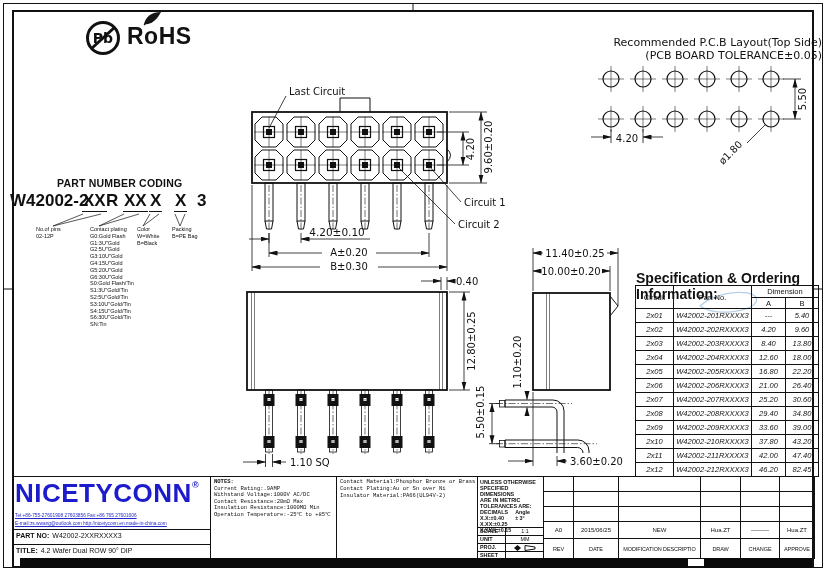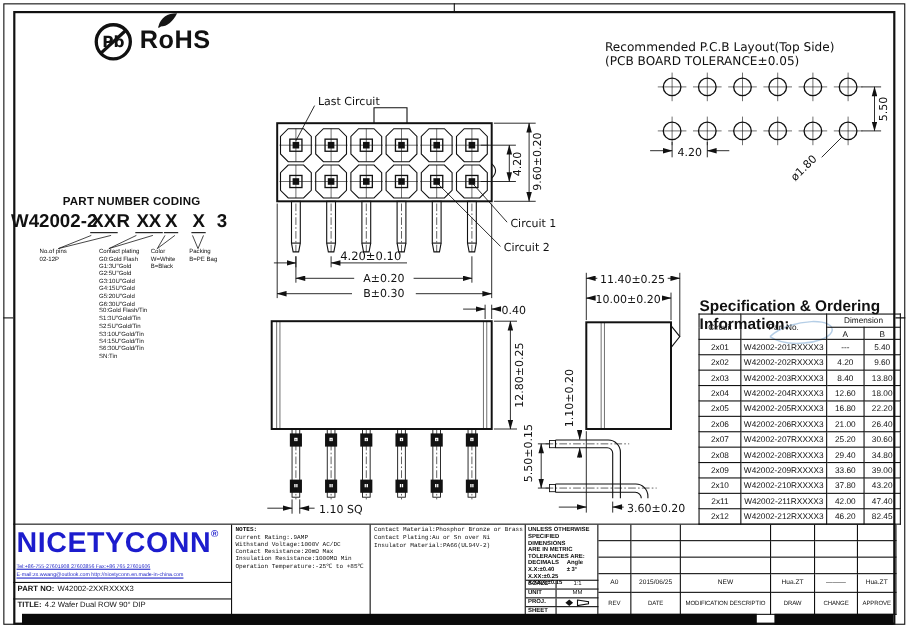--- a/index.html
+++ b/index.html
@@ -20,36 +20,36 @@
   svg .dt  { font-size:10px; }
   svg .dtb { font-size:10.5px; }
   svg .swirl { stroke:#a8c6e2; fill:none; stroke-width:1.3; opacity:.85; }
 
   
   .hsf-box { left:18px; top:14px; width:60px; height:40px; border:3px solid #111;
     display:flex; align-items:center; justify-content:center; font-size:28px; letter-spacing:.5px; }
   .rohs { left:127px; top:23px; font-size:23px; font-weight:bold; letter-spacing:.5px; }
 
   
-  .pcb-title { left:550px; top:36px; width:272px; text-align:left; font-size:11px; line-height:13px; font-family:"DejaVu Sans",sans-serif; }
+  .pcb-title { left:550px; top:36px; width:272px; text-align:right; font-size:11px; line-height:13px; font-family:"DejaVu Sans",sans-serif; }
 
   
   .pnc-title { left:57px; top:177px; font-size:10.5px; font-weight:bold; letter-spacing:.2px; }
   .seg { position:absolute; top:191px; font-size:17px; font-weight:bold; line-height:20px; }
   .seg.u { border-bottom:1.5px solid #111; padding:0 1px; }
   .legend { position:absolute; font-size:5.5px; line-height:6.8px; }
   .legend .hd { margin-bottom:0; }
 
   
   .spec-title { left:636px; top:270px; font-size:14px; font-weight:bold; }
   table.spec { position:absolute; left:635px; top:285px; border-collapse:collapse; table-layout:fixed; }
   table.spec th, table.spec td { border:1px solid #111; text-align:center; padding:0; font-weight:normal; }
   table.spec .hrow1 th { height:12px; font-size:7.5px; }
   table.spec .hrow2 th { height:11px; font-size:7.5px; }
-  table.spec td { height:14px; font-size:7.5px; }
+  table.spec td { height:14px; font-size:7.5px;font-style:italic; }
   .cw1{width:38px}.cw2{width:78px}.cw3{width:34px}.cw4{width:33px}
 
   
   .tblock { left:12px; top:476px; width:802px; height:82px; border-top:1.5px solid #111; font-size:6px;padding-left:16px; }
   .cell { position:absolute; top:0; height:82px; border-left:1px solid #111; }
   .brand-name { position:absolute; left:3px; top:1px; font-size:26px; font-weight:bold; letter-spacing:.5px; color:#1c1ccd; }
   .brand-reg { font-size:9px; vertical-align:14px; }
   .contact { position:absolute; left:3px; color:#2328c8; font-size:4.8px; text-decoration:underline; white-space:nowrap; }
   .pn-row { position:absolute; left:0; width:198px; height:15px; border-top:1px solid #111; padding:2px 0 0 4px; font-size:7px; white-space:nowrap; }
   .pn-row b { margin-right:3px; }

